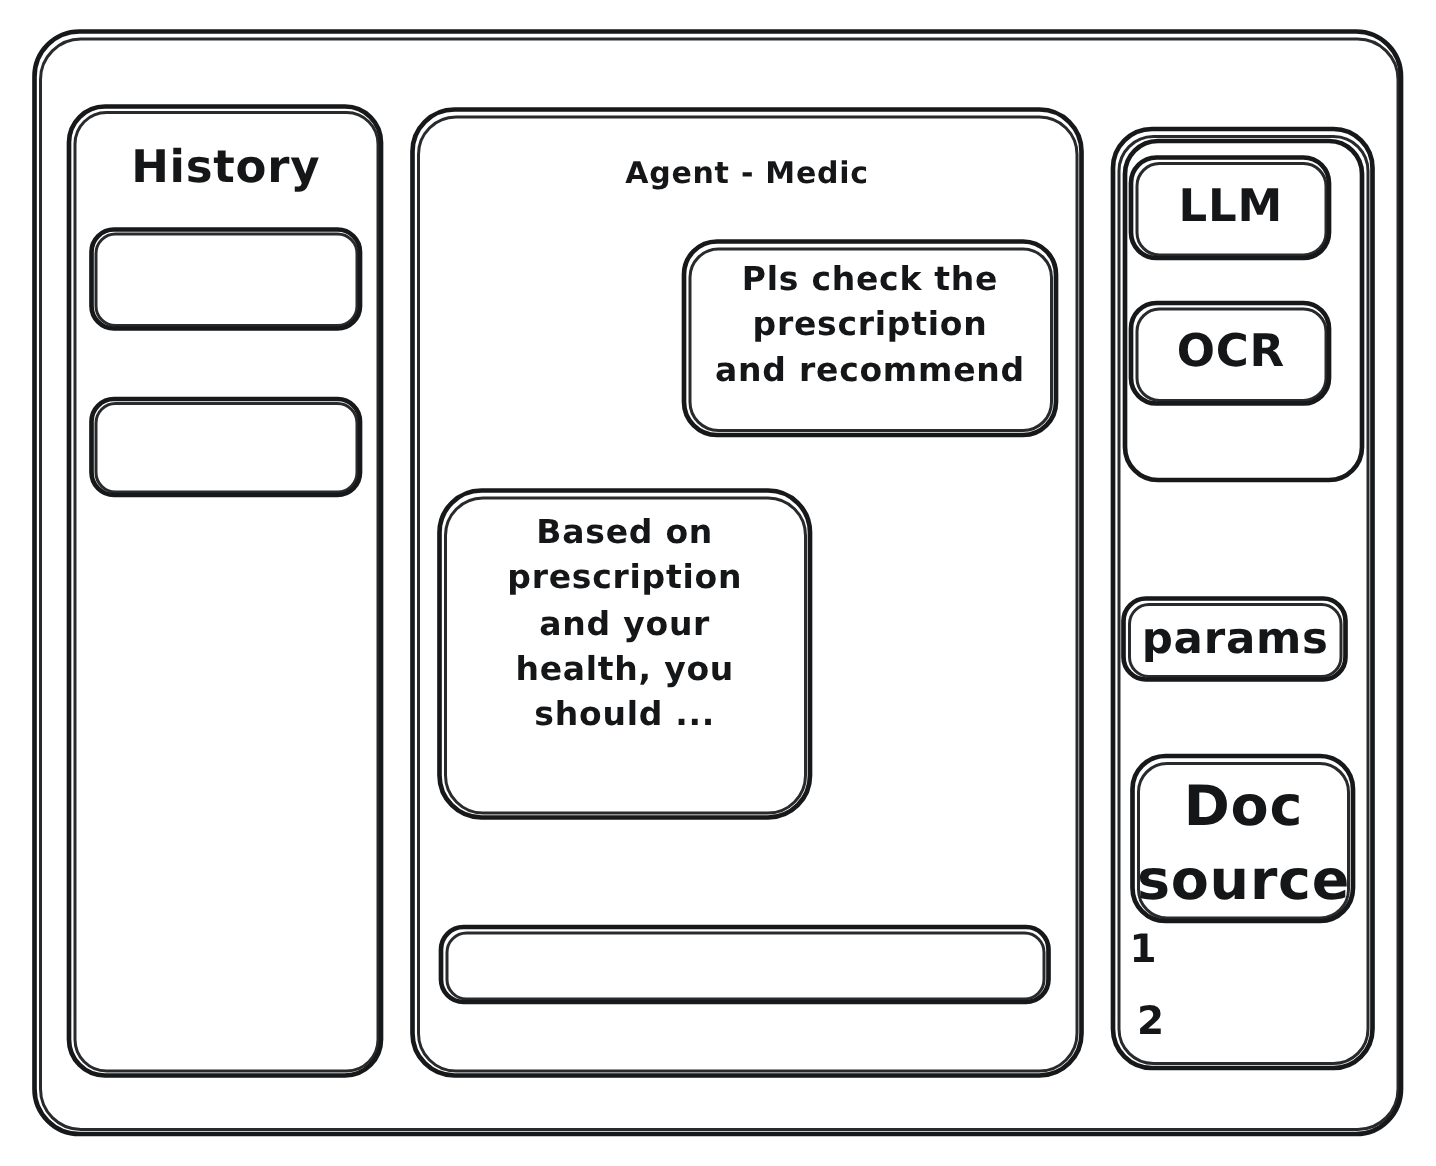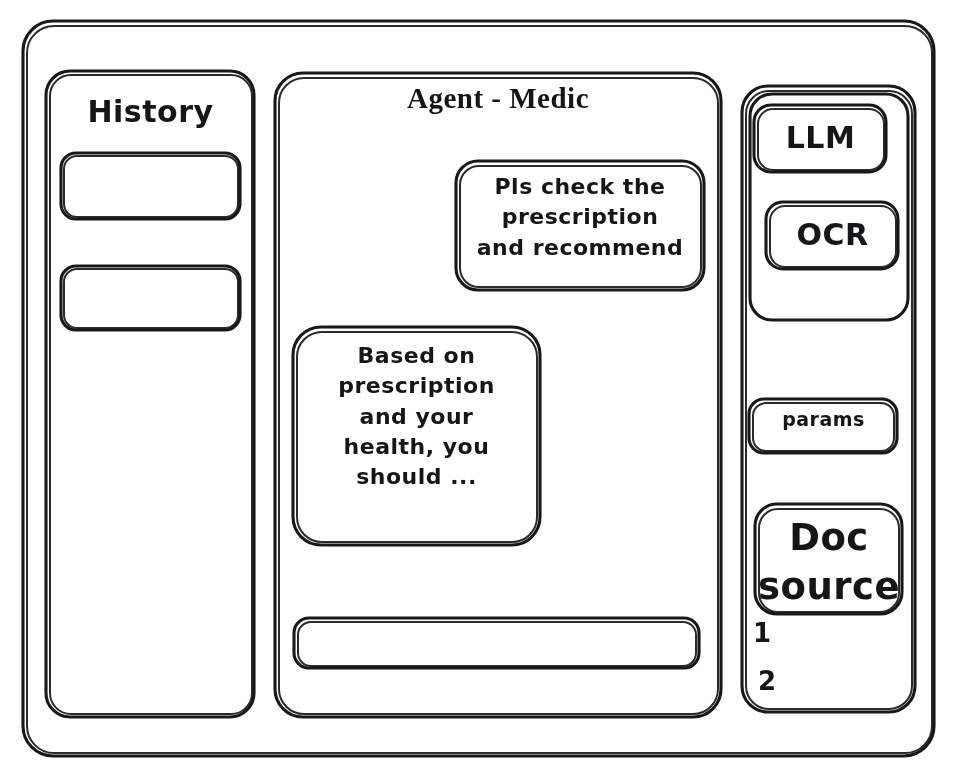--- a/index.html
+++ b/index.html
@@ -78,23 +78,22 @@
   #history-item-2 { top: 195px; height: 70px; }
 
   
   #main-panel {
     left: 272px;
     top: 70px;
     width: 452px;
     height: 650px;
   }
   #agent-title {
-    margin-top: 12px;
-    font-size: 29px;
-    font-family: Liberation Serif, serif;
+    margin-top: 33px;
+    font-size: 20px;
   }
   .bubble .label {
     font-size: 22px;
     line-height: 1.38;
   }
   #user-bubble {
     left: 181px;
     top: 88px;
     width: 254px;
     height: 136px;
@@ -133,31 +132,30 @@
     top: 19px;
     width: 137px;
     height: 73px;
   }
   #tool-llm .label { margin-top: 18px; }
   #tool-ocr {
     left: 13px;
     top: 116px;
     width: 137px;
     height: 73px;
-    margin-left: 12px;
   }
   #tool-ocr .label { margin-top: 18px; }
   #tool-params {
     left: 8px;
     top: 313px;
     width: 153px;
     height: 60px;
   }
   #tool-params .label {
-    font-size: 19px;
+    font-size: 29px;
     margin-top: 12px;
   }
   #doc-source {
     left: 14px;
     top: 418px;
     width: 152px;
     height: 117px;
   }
   #doc-source .label {
     font-size: 37px;

